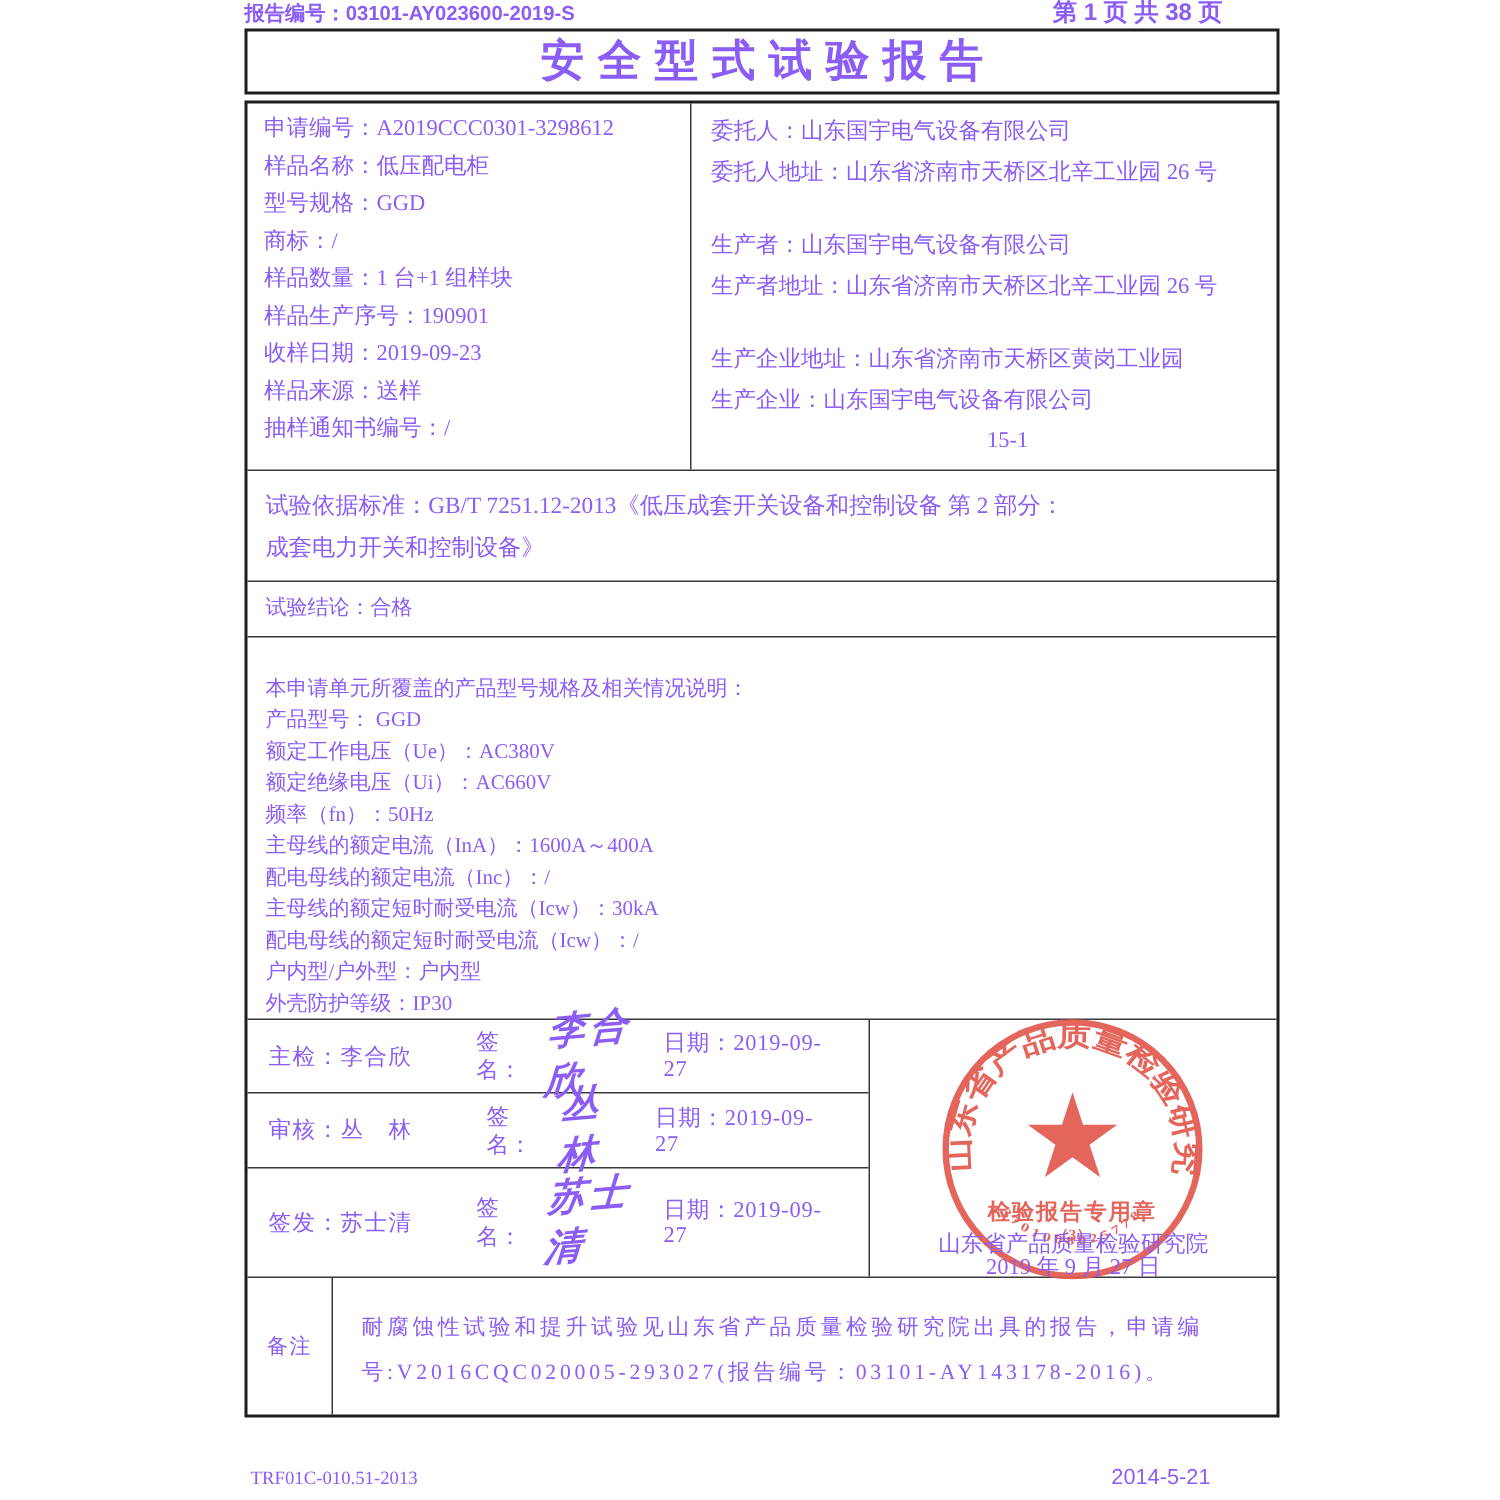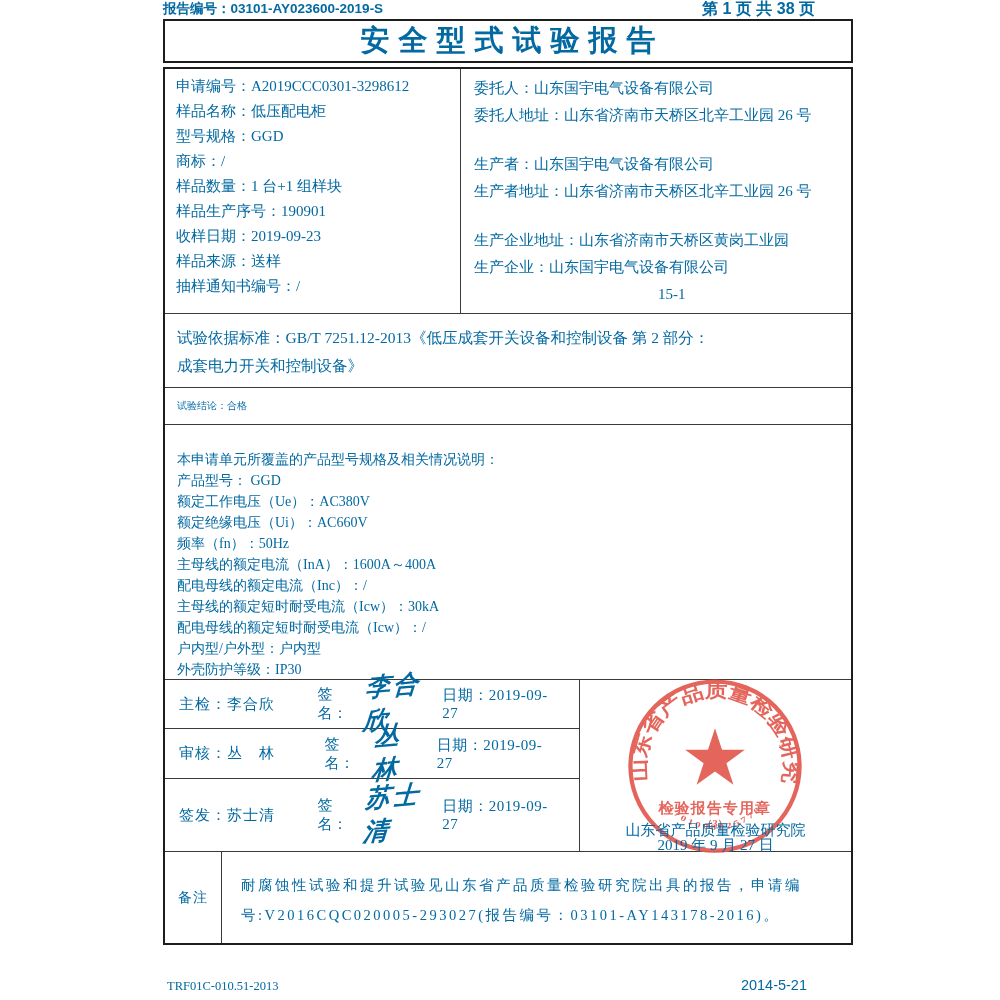--- a/index.html
+++ b/index.html
@@ -1,19 +1,19 @@
 <!DOCTYPE html>
 <html><head>
 <meta charset="utf-8">
 <style>
   * { margin:0; padding:0; box-sizing:border-box; }
   html,body { background:#ffffff; }
   .page {
     position:relative; width:1000px; height:1000px; background:#ffffff;
-    font-family:"Liberation Serif","DejaVu Serif",serif; color:#0369a1;
+    font-family:"Liberation Serif","DejaVu Serif",serif; color:#8b5cf6;
     overflow:hidden;
   }
   .doc-header {
     position:absolute; top:0; left:163px; width:690px;
     display:flex; justify-content:space-between;
     font-family:"Liberation Sans","DejaVu Sans",sans-serif;
     font-weight:bold; font-size:13.5px; line-height:18px;
   }
   .doc-header .right { margin-right:38px; font-size:16px; }
   .title-box {
@@ -30,21 +30,21 @@
   .row-a { height:244px; display:flex; }
   .cell-sample { width:296px; border-right:1px solid #3a3a3a; padding:5px 6px 0 11px; font-size:15px; }
   .cell-sample .ln { line-height:25px; white-space:nowrap; }
   .cell-client { flex:1; padding:6px 8px 0 13px; font-size:15px; }
   .grp { margin-bottom:22px; }
   .grp-3 { margin-bottom:0; }
   .grp .ln { line-height:27px; }
   .ln-indent { padding-left:184px; }
   .row-b { height:74px; padding:10px 12px 0 12px; font-size:15.5px; }
   .row-b .ln { line-height:28px; }
-  .row-c { height:37px; padding:6px 12px 0 12px; font-size:10px; line-height:24px; }
+  .row-c { height:37px; padding:6px 12px 0 12px; font-size:14px; line-height:24px; }
   .row-d { height:255px; padding:24px 12px 0 12px; font-size:14px; }
   .row-d .ln { line-height:21px; white-space:nowrap; }
   .row-e { height:172px; display:flex; }
   .sig-col { width:415px; border-right:1px solid #3a3a3a; display:flex; flex-direction:column; }
   .sig-row { display:flex; align-items:center; padding:0 14px; font-size:15px; }
   .sig-row + .sig-row { border-top:1px solid #3a3a3a; }
   .sig-row-1 { height:48px; }
   .sig-row-2 { height:50px; }
   .sig-row-3 { flex:1; }
   .sig-role { width:148px; letter-spacing:1px; }

